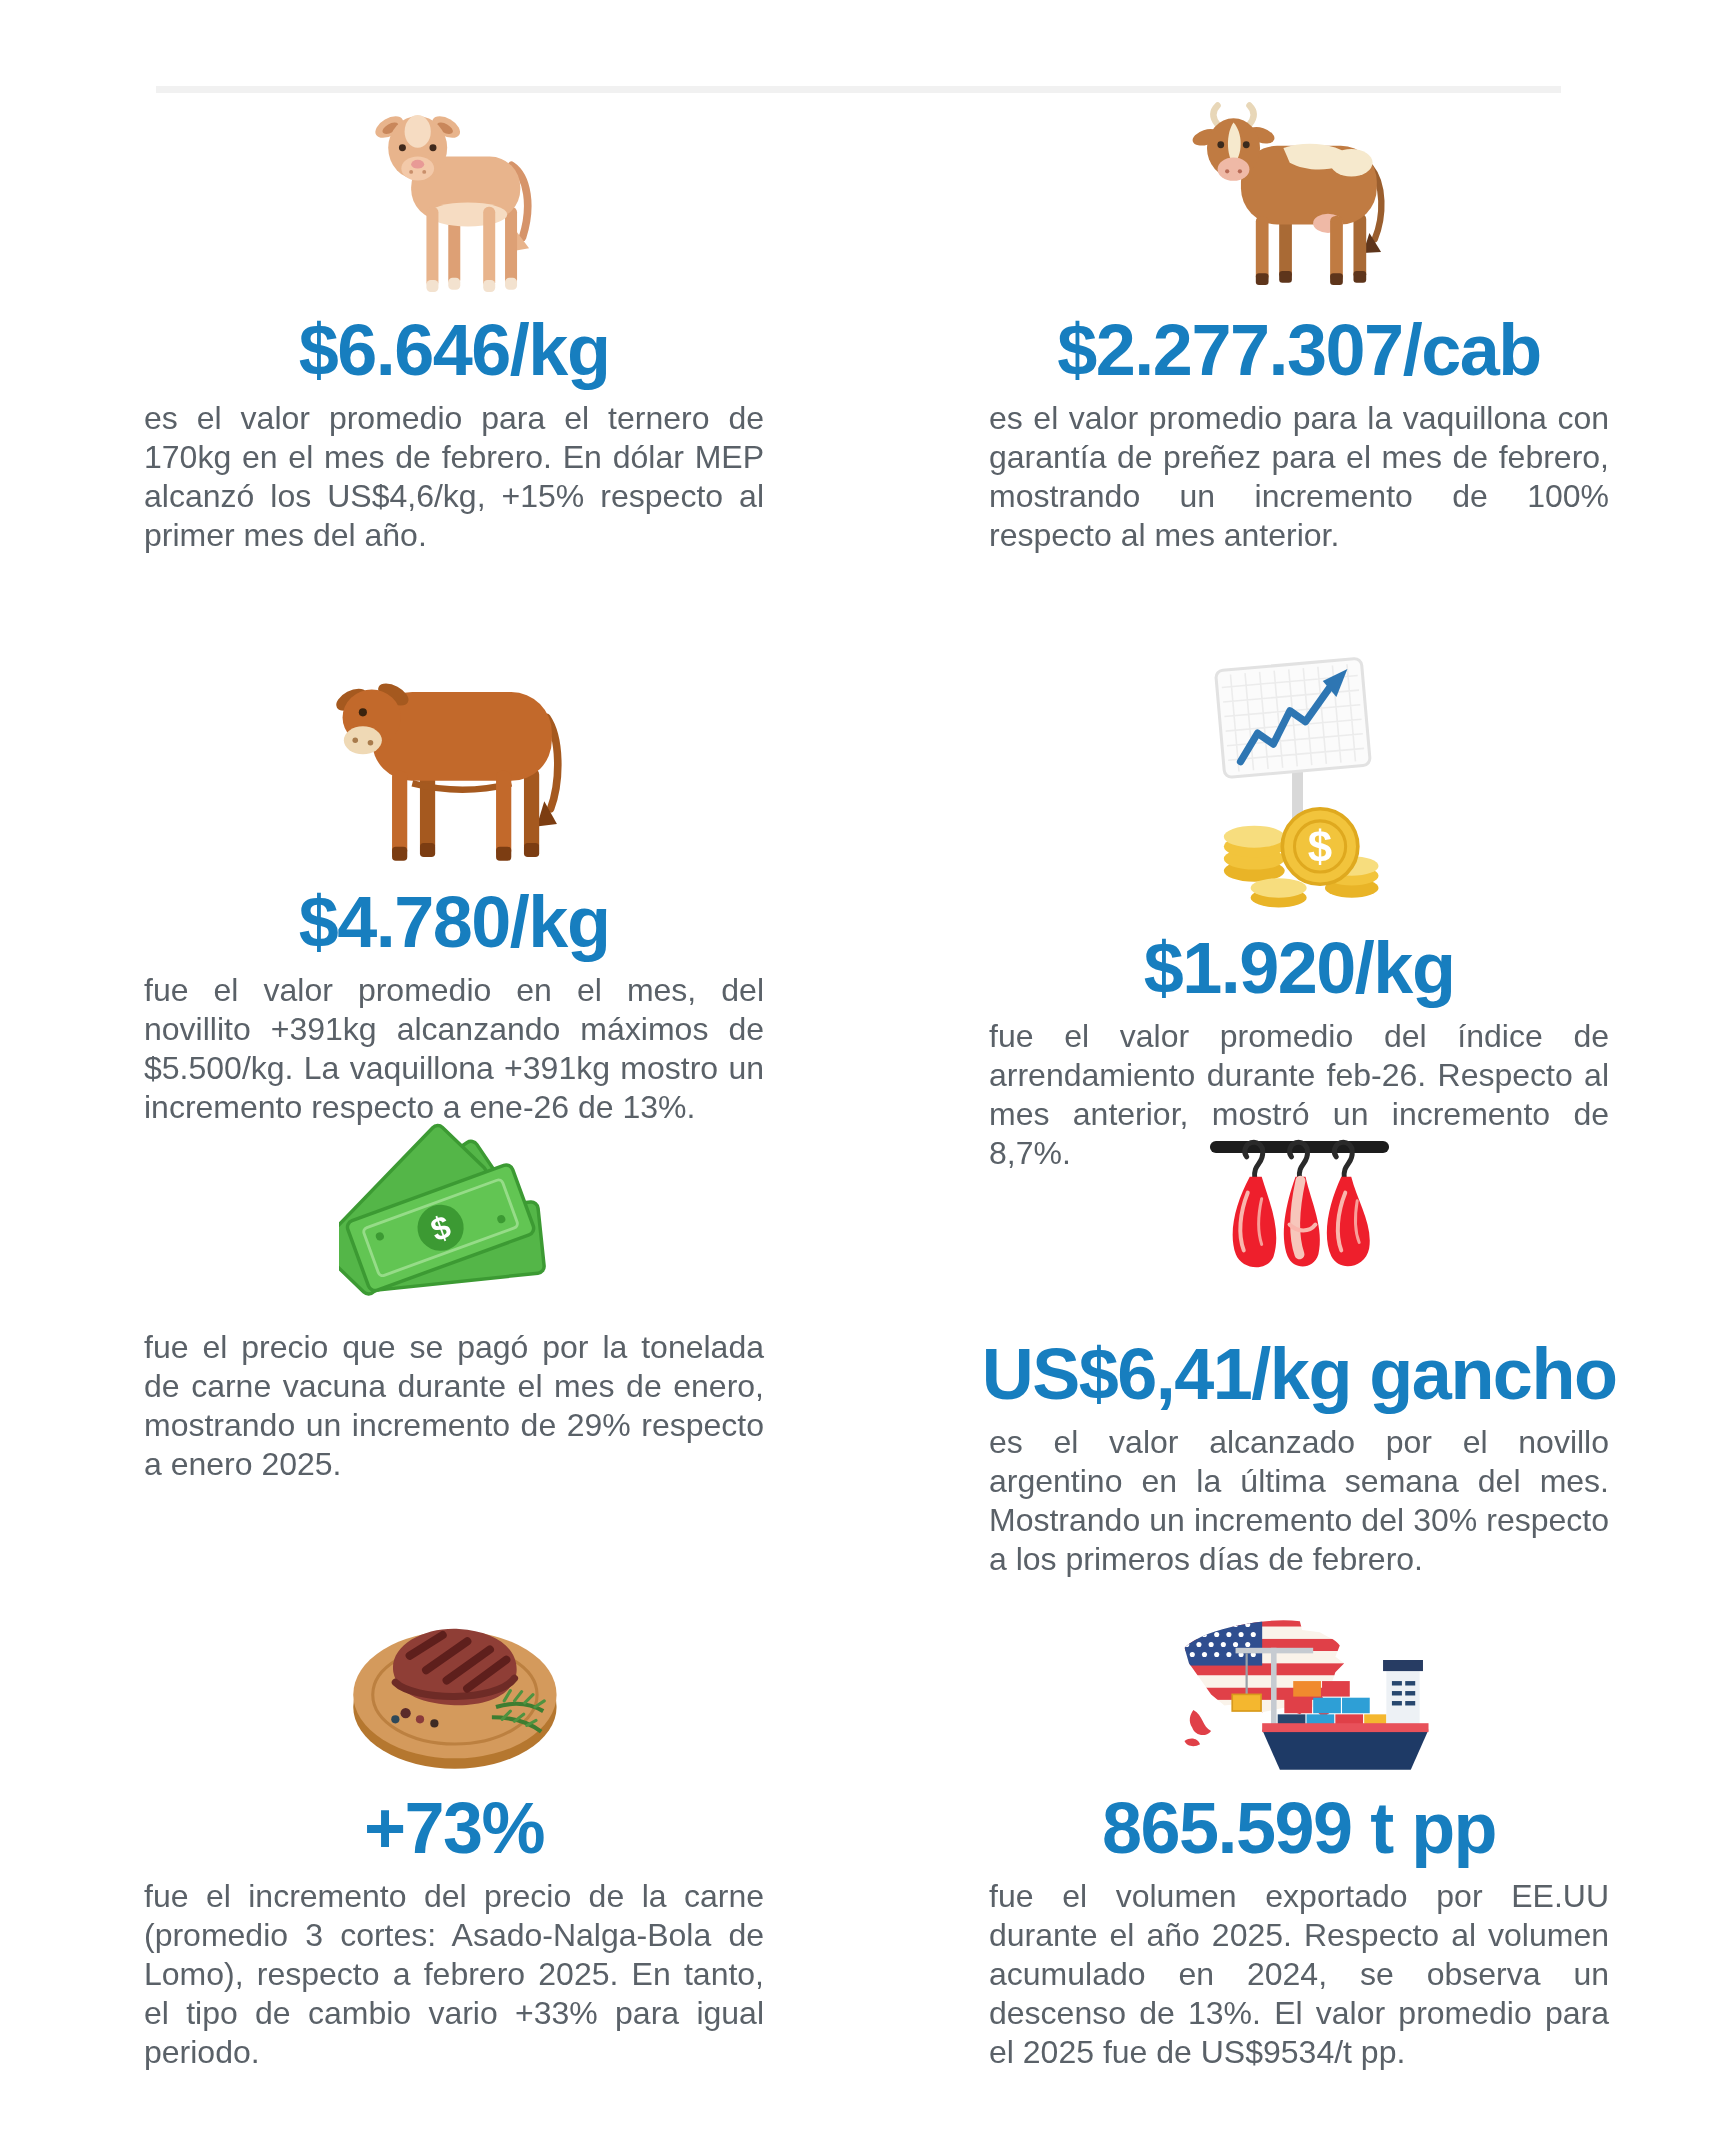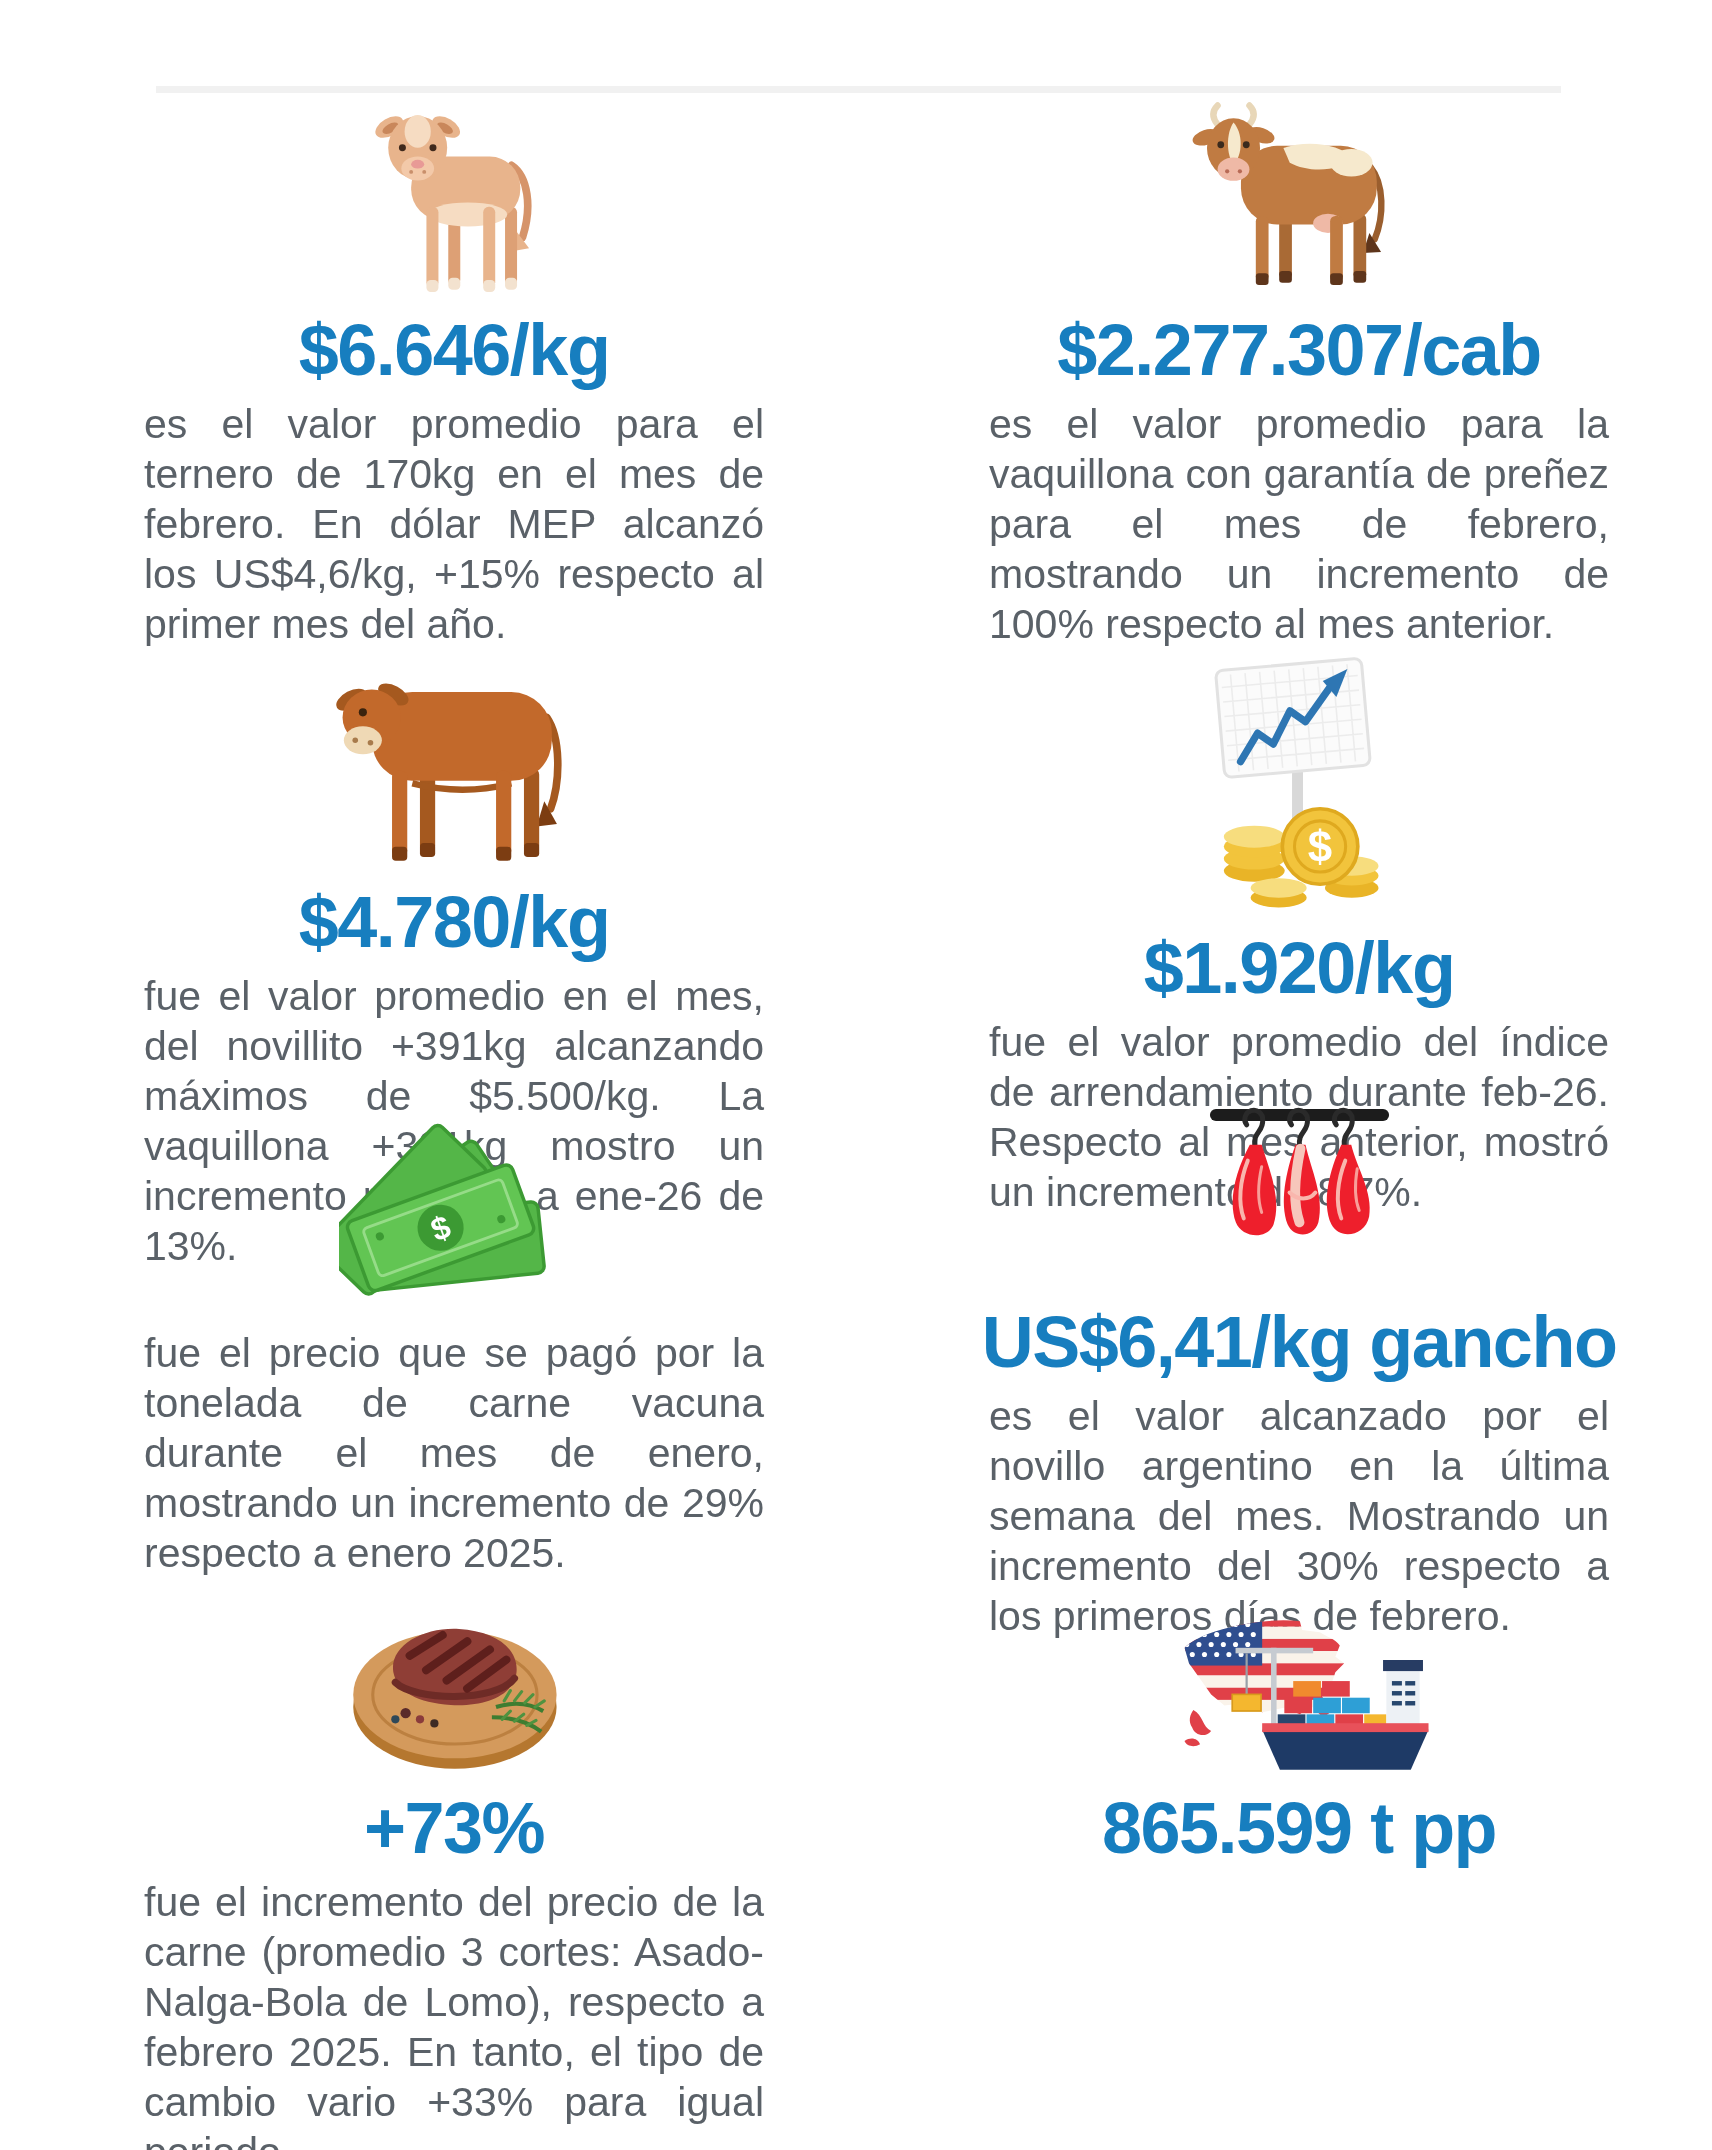--- a/index.html
+++ b/index.html
@@ -25,21 +25,21 @@
   .r2 .icon-wrap{height:268px}
   .r3 .icon-wrap{height:231px}
   .r4 .icon-wrap{height:192px}
   .headline{
     margin:9px 0 10.7px 0;
     font-size:72px;font-weight:bold;letter-spacing:-1.5px;
     color:#177EBF;line-height:1.05;text-align:center;white-space:nowrap;
   }
   .body{
     margin:0;width:620px;
-    font-size:41px;line-height:1.22;color:#5A6168;
+    font-size:32px;line-height:1.22;color:#5A6168;
     text-align:justify;
   }
 </style>
 </head>
 <body>
 
 <div class="top-divider"></div>
 
 <div class="grid">
 
@@ -304,16 +304,17 @@
           <rect x="201" y="83" width="9" height="4"></rect>
             <rect x="213" y="83" width="9" height="4"></rect>
           <rect x="201" y="92" width="9" height="4"></rect>
             <rect x="213" y="92" width="9" height="4"></rect>
         </g>
         <path d="M84,118 L234,118 L218,154 L100,154 Z" fill="#1E3A66"></path>
         <rect x="84" y="112" width="150" height="8" fill="#E8515A"></rect>
       </svg>
     </div>
     <h2 class="headline">865.599 t pp</h2>
+    <p class="body">fue el volumen exportado por EE.UU durante el año 2025. Respecto al volumen acumulado en 2024, se observa un descenso de 13%. El valor promedio para el 2025 fue de US$9534/t pp.</p>
   </section>
 
 </div>
 
 
 </body></html>

